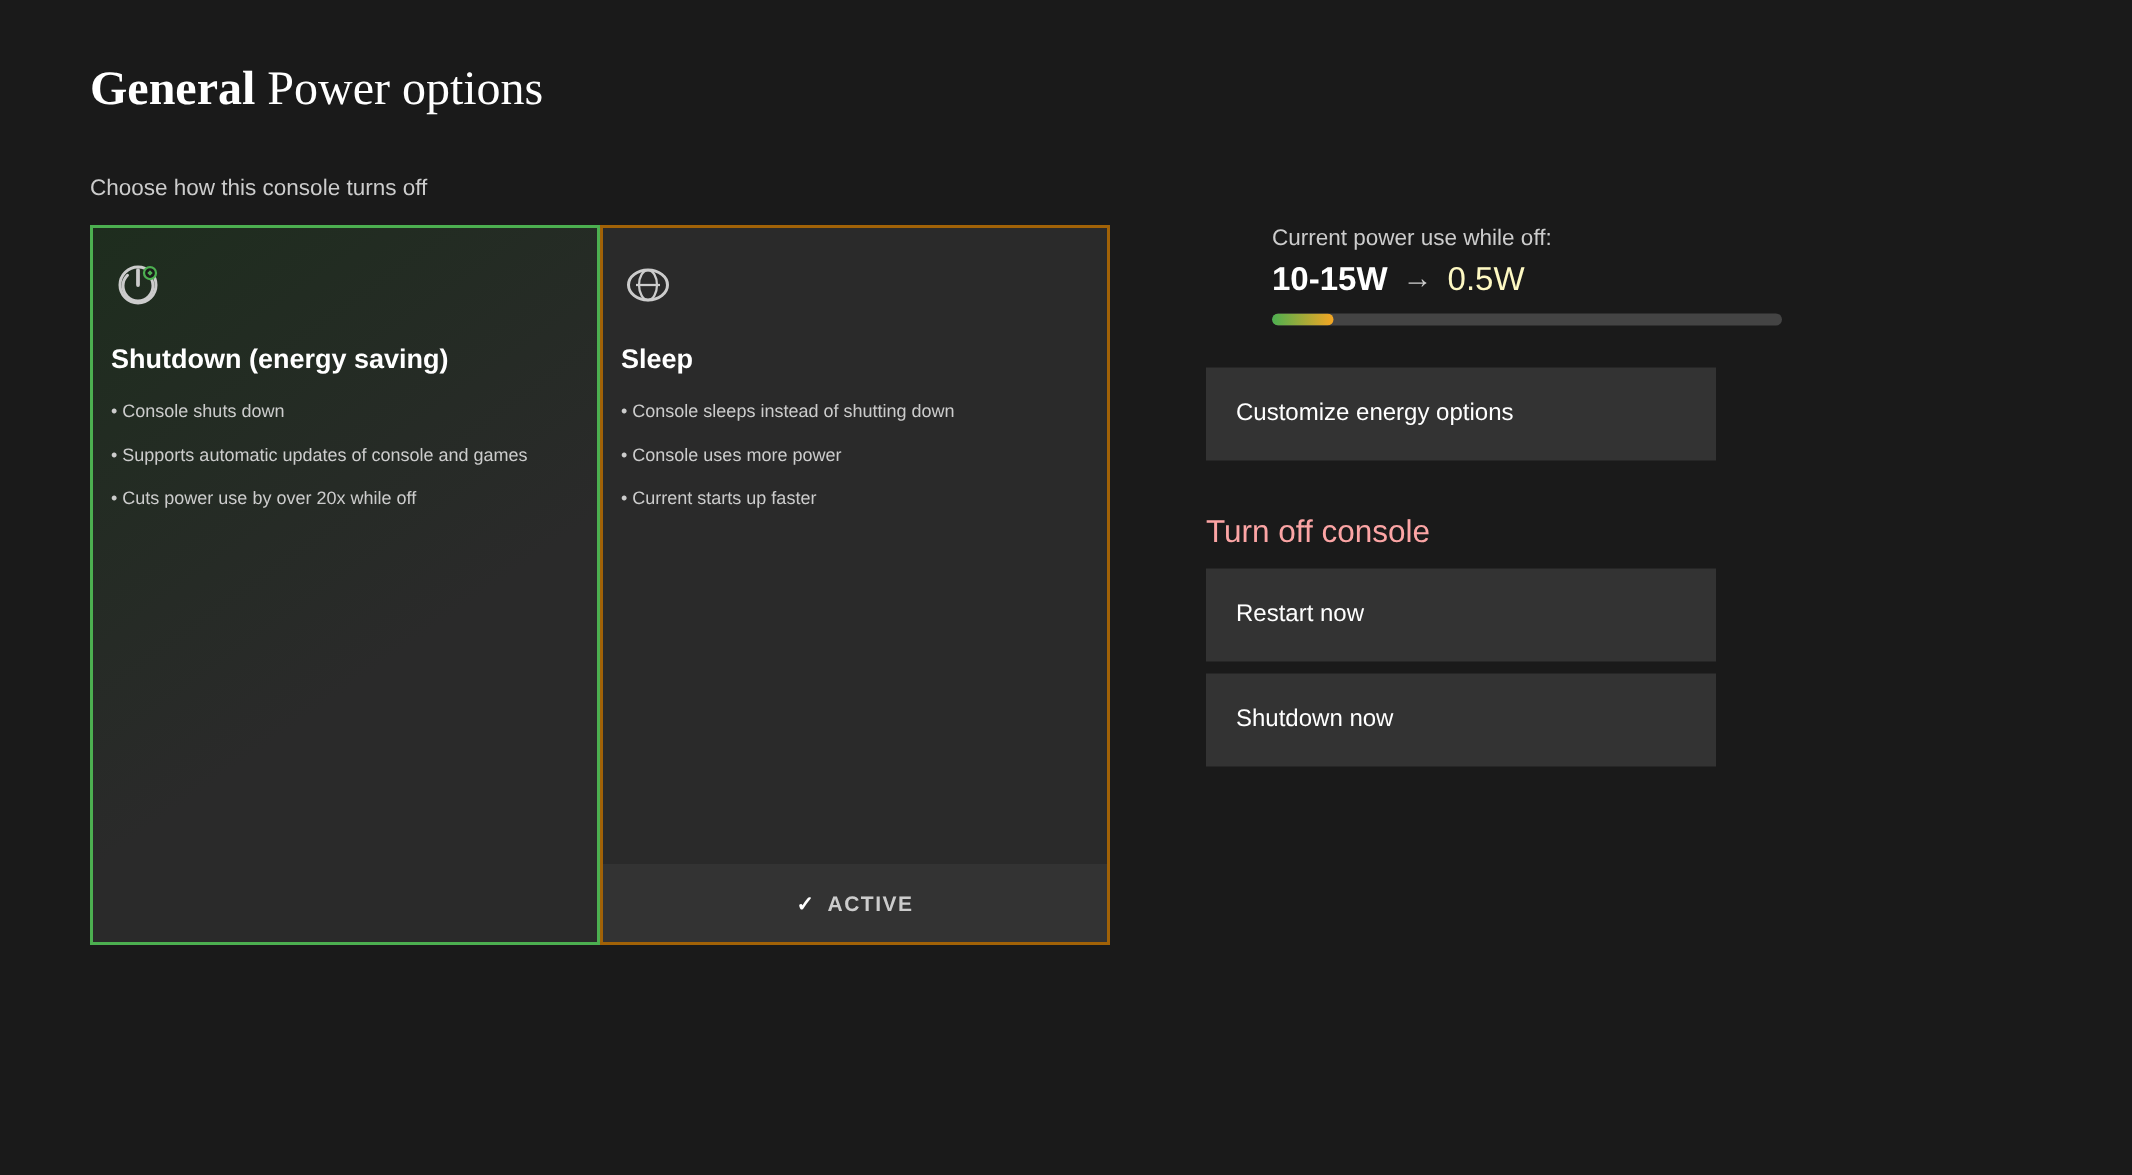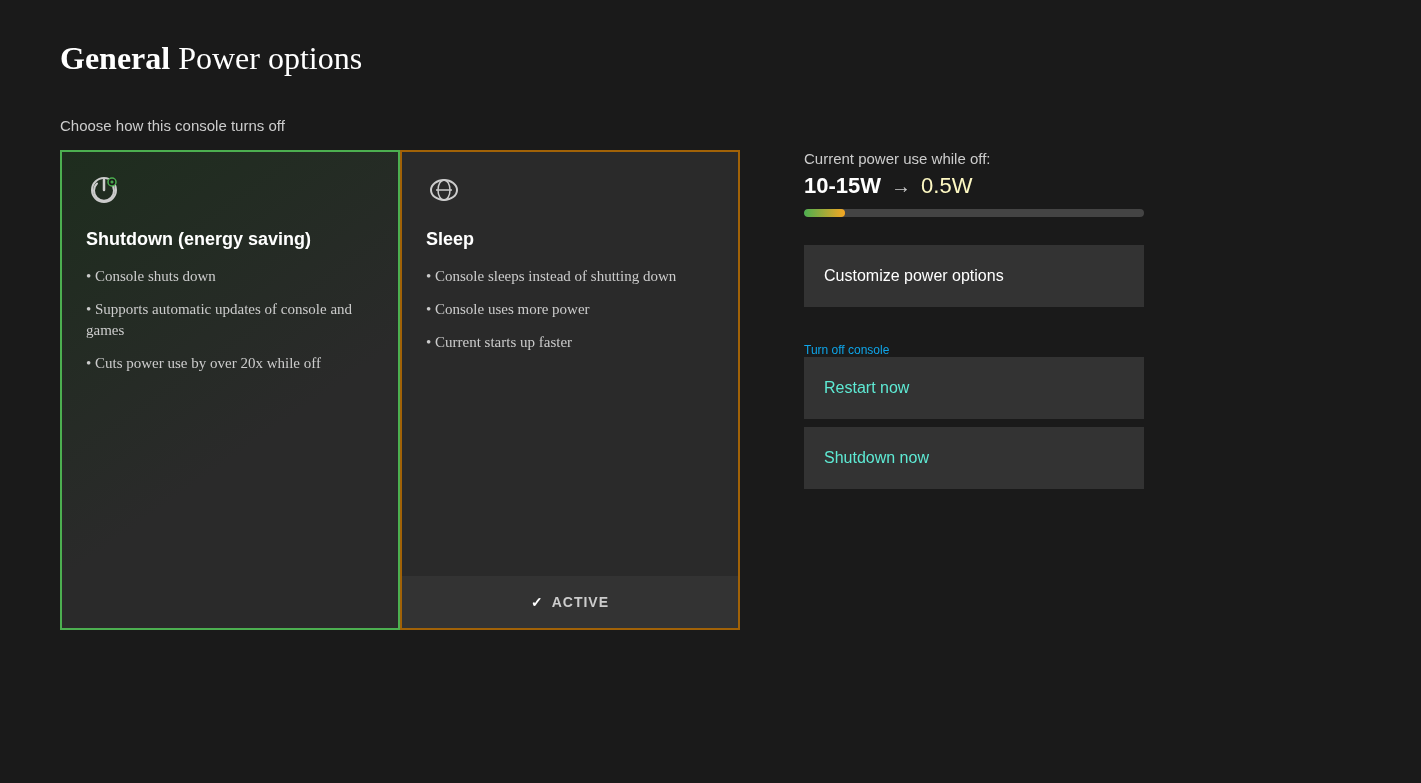--- a/index.html
+++ b/index.html
@@ -58,21 +58,21 @@
       flex-direction: column;
       position: relative;
     }
 
     .card.selected {
       border: 2px solid #4caf50;
       background: linear-gradient(145deg, #1e2d1e 0%, #2a2a2a 60%);
     }
 
     .card-body {
-      padding: 20px 20px 20px 24px;
+      padding: 20px 20px 20px 12px;
       flex: 1;
     }
 
     .card-icon {
       font-size: 28px;
       margin-bottom: 14px;
       color: #cccccc;
     }
 
     .card-title {
@@ -81,25 +81,24 @@
       margin-bottom: 16px;
       color: #ffffff;
     }
 
     .card-features {
       list-style: none;
       padding: 0;
     }
 
     .card-features li {
-      font-size: 15px;
+      font-size: 12px;
       color: #cccccc;
       margin-bottom: 12px;
       line-height: 1.4;
-      font-family: Liberation Serif, serif;
     }
 
     .card-features li::before {
       content: '• ';
       color: #cccccc;
     }
 
     .card-footer {
       padding: 18px;
       background-color: #333333;
@@ -125,20 +124,21 @@
 
     
     .right-panel {
       flex: 1;
       padding-left: 40px;
       min-width: 340px;
     }
 
     .power-info {
       margin-bottom: 28px;
+      margin-left: 44px;
     }
 
     .power-info-label {
       font-size: 15px;
       color: #cccccc;
       margin-bottom: 6px;
     }
 
     .power-values {
       display: flex;
@@ -189,31 +189,32 @@
       background-color: #333333;
       border: none;
       color: #ffffff;
       font-size: 16px;
       text-align: left;
       cursor: pointer;
       margin-bottom: 36px;
     }
 
     .turn-off-label {
-      font-size: 12px;
-      color: #0ea5e9;
+      font-size: 21px;
+      color: #fca5a5;
+      margin-bottom: 12px;
     }
 
     .action-btn {
       display: block;
       width: 340px;
       padding: 22px 20px;
       background-color: #333333;
       border: none;
-      color: #5eead4;
+      color: #ffffff;
       font-size: 16px;
       text-align: left;
       cursor: pointer;
       margin-bottom: 8px;
     }
 
     
     .card.sleep {
       border: 2px solid #a16207;
     }
@@ -285,21 +286,21 @@
         <div class="power-values">
           <span class="power-old">10-15W</span>
           <span class="power-arrow">→</span>
           <span class="power-new">0.5W</span>
         </div>
         <div class="progress-bar-container">
           <div class="progress-bar-fill" style="width: 12%;"></div>
         </div>
       </div>
 
-      <button class="customize-btn">Customize power options</button>
+      <button class="customize-btn">Customize energy options</button>
 
       <div class="turn-off-label">Turn off console</div>
       <button class="action-btn">Restart now</button>
       <button class="action-btn">Shutdown now</button>
 
     </div>
 
   </div>
 </div>
 

